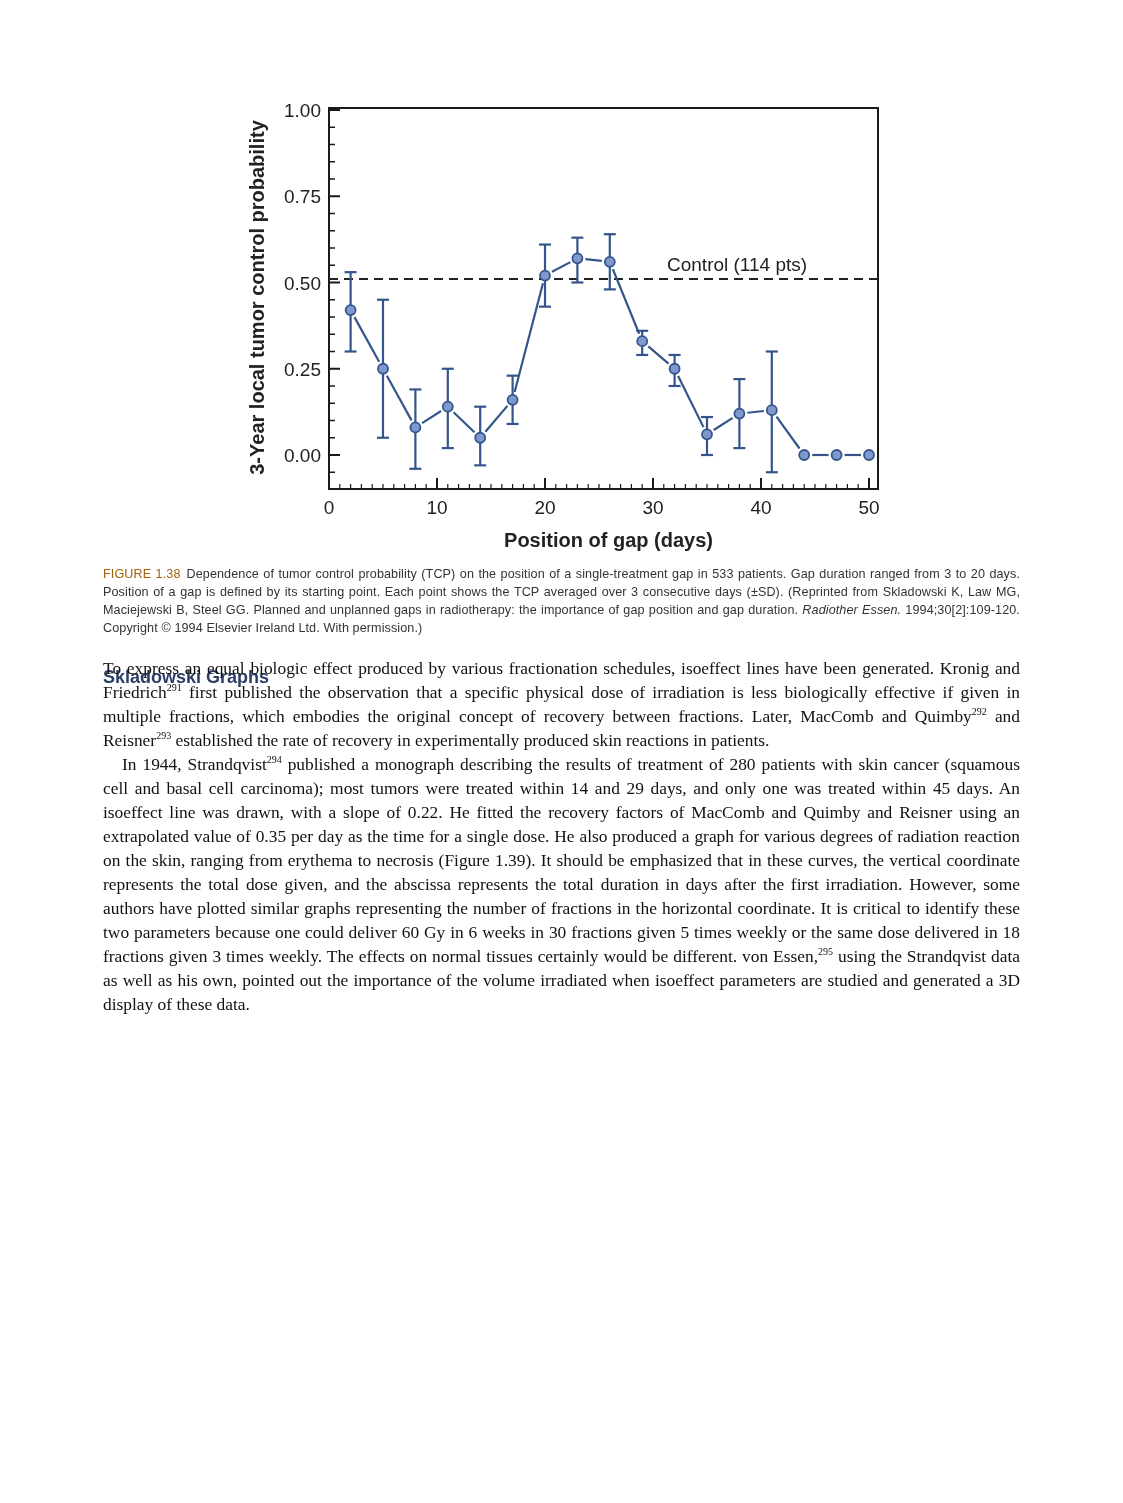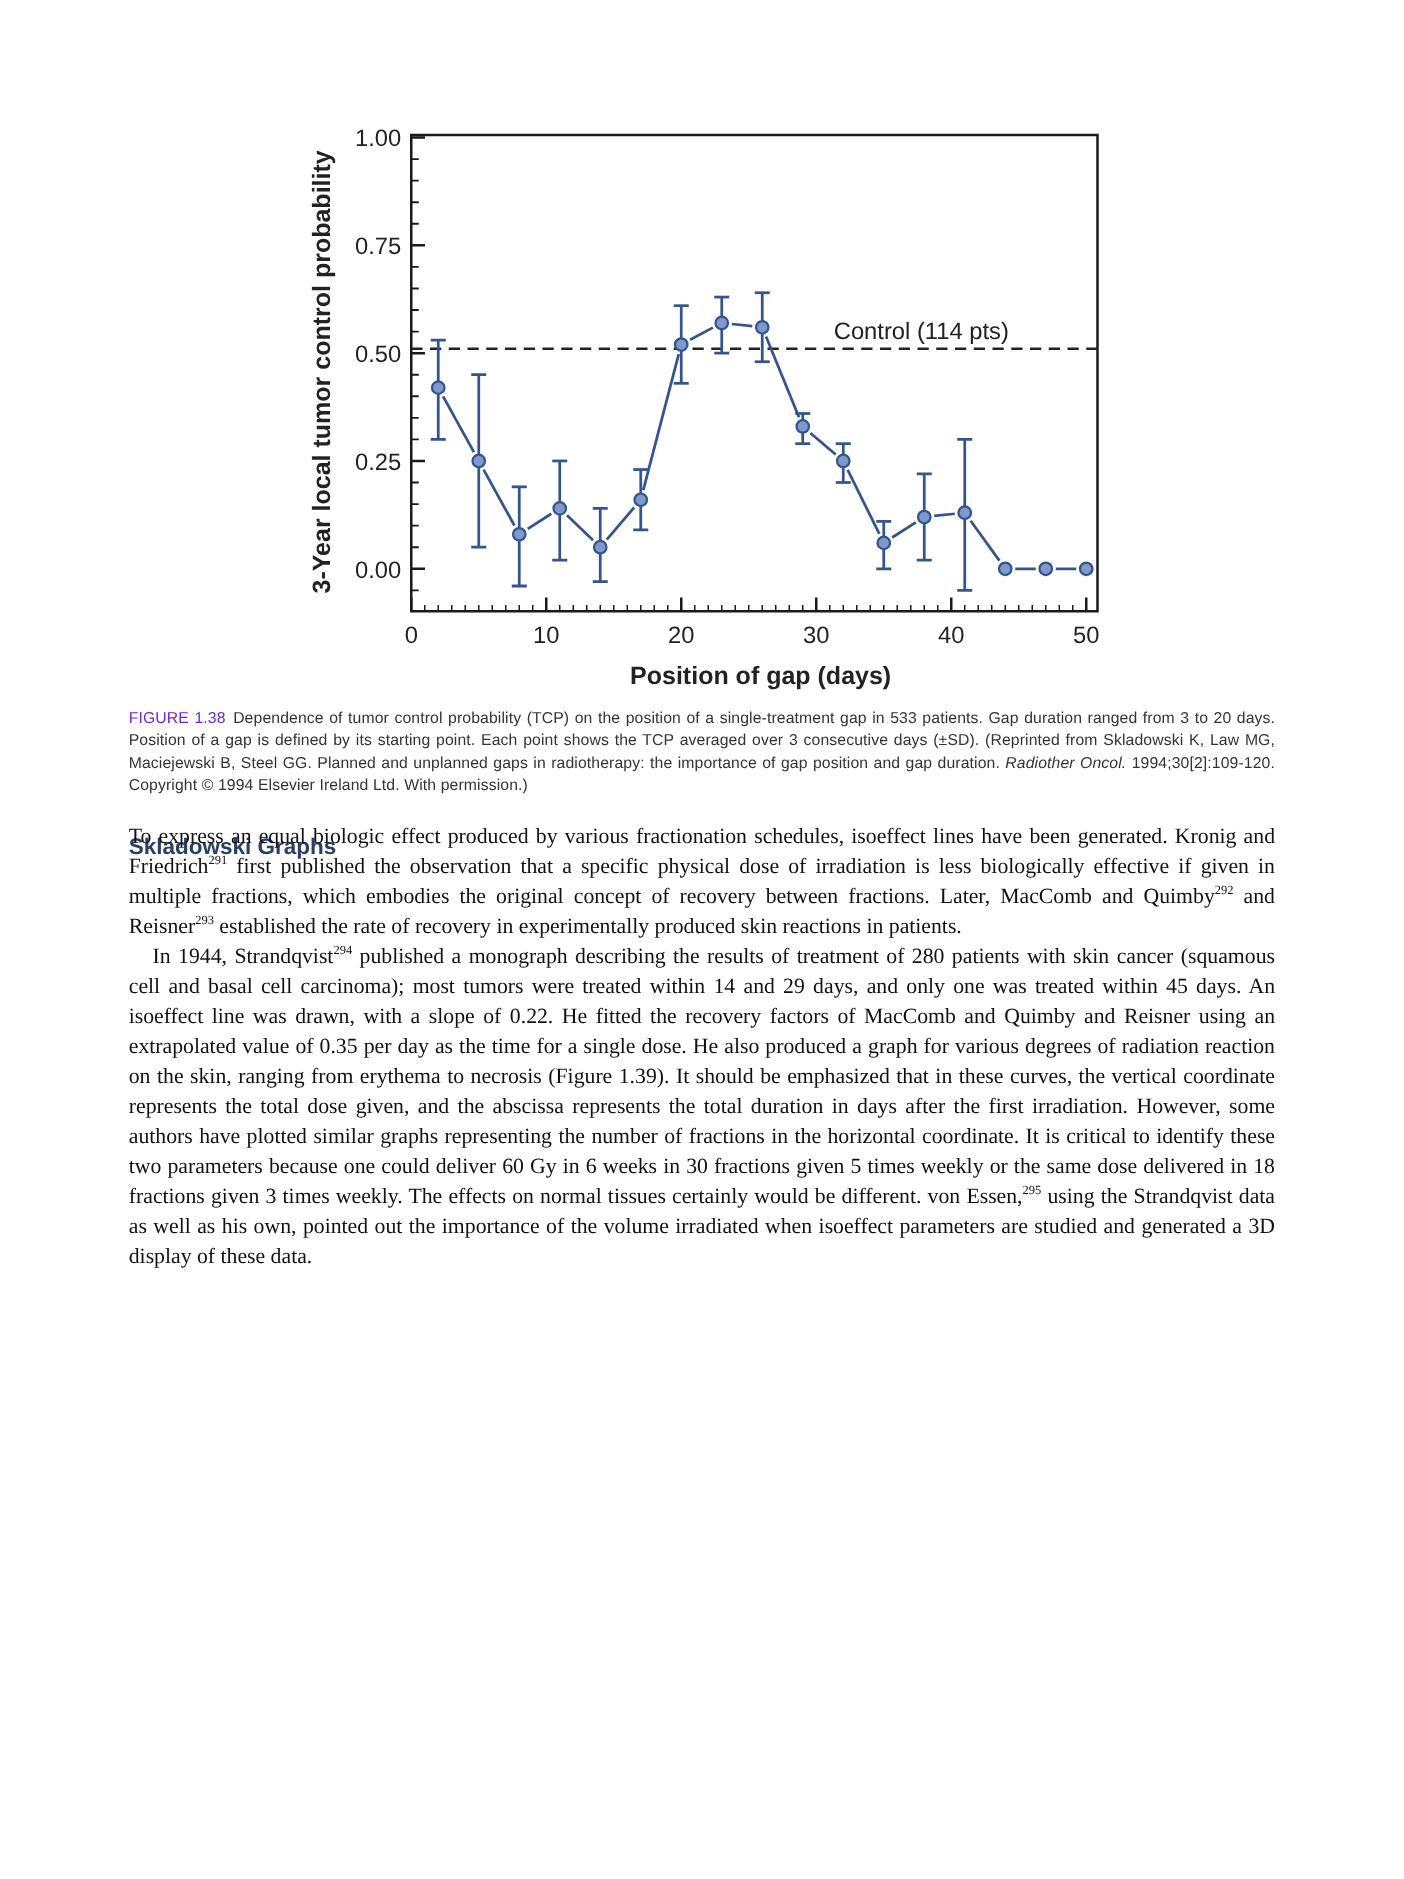--- a/index.html
+++ b/index.html
@@ -4,21 +4,21 @@
 <style>
   html, body { margin: 0; padding: 0; background: #ffffff; }
   body { width: 1123px; height: 1503px; position: relative; overflow: hidden; }
   .figure { position: absolute; left: 230px; top: 95px; width: 670px; height: 470px; }
   .figure svg { display: block; }
   .caption {
     position: absolute; left: 103px; top: 565px; width: 917px;
     font-family: "Liberation Sans", sans-serif; font-size: 12.6px; line-height: 18px;
     color: #333333; text-align: justify; letter-spacing: 0.1px;
   }
-  .caption .fig-label { color: #6d28d9; font-weight: normal; }
+  .caption .fig-label { color: #a16207; font-weight: normal; }
   .caption .fig-label-sep { display: inline-block; width: 6px; }
   .caption i { font-style: italic; }
   .section-heading {
     position: absolute; left: 103px; top: 667px;
     font-family: "Liberation Sans", sans-serif; font-size: 18px; font-weight: bold;
     color: #2c3e66;
   }
   .body-text {
     position: absolute; left: 103px; top: 656px; width: 917px;
     font-family: "Liberation Serif", serif; font-size: 17.4px; line-height: 24px;
@@ -196,21 +196,21 @@
       <circle cx="509.40000000000003" cy="318.6" r="5" fill="#7f99cf" stroke="#34558b" stroke-width="1.8"></circle>
       <circle cx="541.8" cy="315.15" r="5" fill="#7f99cf" stroke="#34558b" stroke-width="1.8"></circle>
       <circle cx="574.2" cy="360" r="5" fill="#7f99cf" stroke="#34558b" stroke-width="1.8"></circle>
       <circle cx="606.6" cy="360" r="5" fill="#7f99cf" stroke="#34558b" stroke-width="1.8"></circle>
       <circle cx="639" cy="360" r="5" fill="#7f99cf" stroke="#34558b" stroke-width="1.8"></circle>
     </svg>
 </div>
 
 <div class="caption">
   <span class="fig-label">FIGURE 1.38</span><span class="fig-label-sep"></span><span>Dependence of tumor control probability (TCP) on the position of a single-treatment gap in 533 patients. Gap duration ranged from 3 to 20 days. Position of a gap is defined by its starting point. Each point shows the TCP averaged over 3 consecutive days (±SD). (Reprinted from Skladowski K, Law MG, Maciejewski B, Steel GG. Planned and unplanned gaps in radiotherapy: the importance of gap position and gap duration.</span>
-  <i>Radiother Oncol.</i>
+  <i>Radiother Essen.</i>
   <span>1994;30[2]:109-120. Copyright © 1994 Elsevier Ireland Ltd. With permission.)</span>
 </div>
 
 <div class="section-heading">Skladowski Graphs</div>
 
 <div class="body-text">
   <p><span>To express an equal biologic effect produced by various fractionation schedules, isoeffect lines have been generated. Kronig and Friedrich</span><sup>291</sup><span> first published the observation that a specific physical dose of irradiation is less biologically effective if given in multiple fractions, which embodies the original concept of recovery between fractions. Later, MacComb and Quimby</span><sup>292</sup><span> and Reisner</span><sup>293</sup><span> established the rate of recovery in experimentally produced skin reactions in patients.</span></p>
   <p class="indent"><span>In 1944, Strandqvist</span><sup>294</sup><span> published a monograph describing the results of treatment of 280 patients with skin cancer (squamous cell and basal cell carcinoma); most tumors were treated within 14 and 29 days, and only one was treated within 45 days. An isoeffect line was drawn, with a slope of 0.22. He fitted the recovery factors of MacComb and Quimby and Reisner using an extrapolated value of 0.35 per day as the time for a single dose. He also produced a graph for various degrees of radiation reaction on the skin, ranging from erythema to necrosis (Figure 1.39). It should be emphasized that in these curves, the vertical coordinate represents the total dose given, and the abscissa represents the total duration in days after the first irradiation. However, some authors have plotted similar graphs representing the number of fractions in the horizontal coordinate. It is critical to identify these two parameters because one could deliver 60 Gy in 6 weeks in 30 fractions given 5 times weekly or the same dose delivered in 18 fractions given 3 times weekly. The effects on normal tissues certainly would be different. von Essen,</span><sup>295</sup><span> using the Strandqvist data as well as his own, pointed out the importance of the volume irradiated when isoeffect parameters are studied and generated a 3D display of these data.</span></p>
 </div>
 

